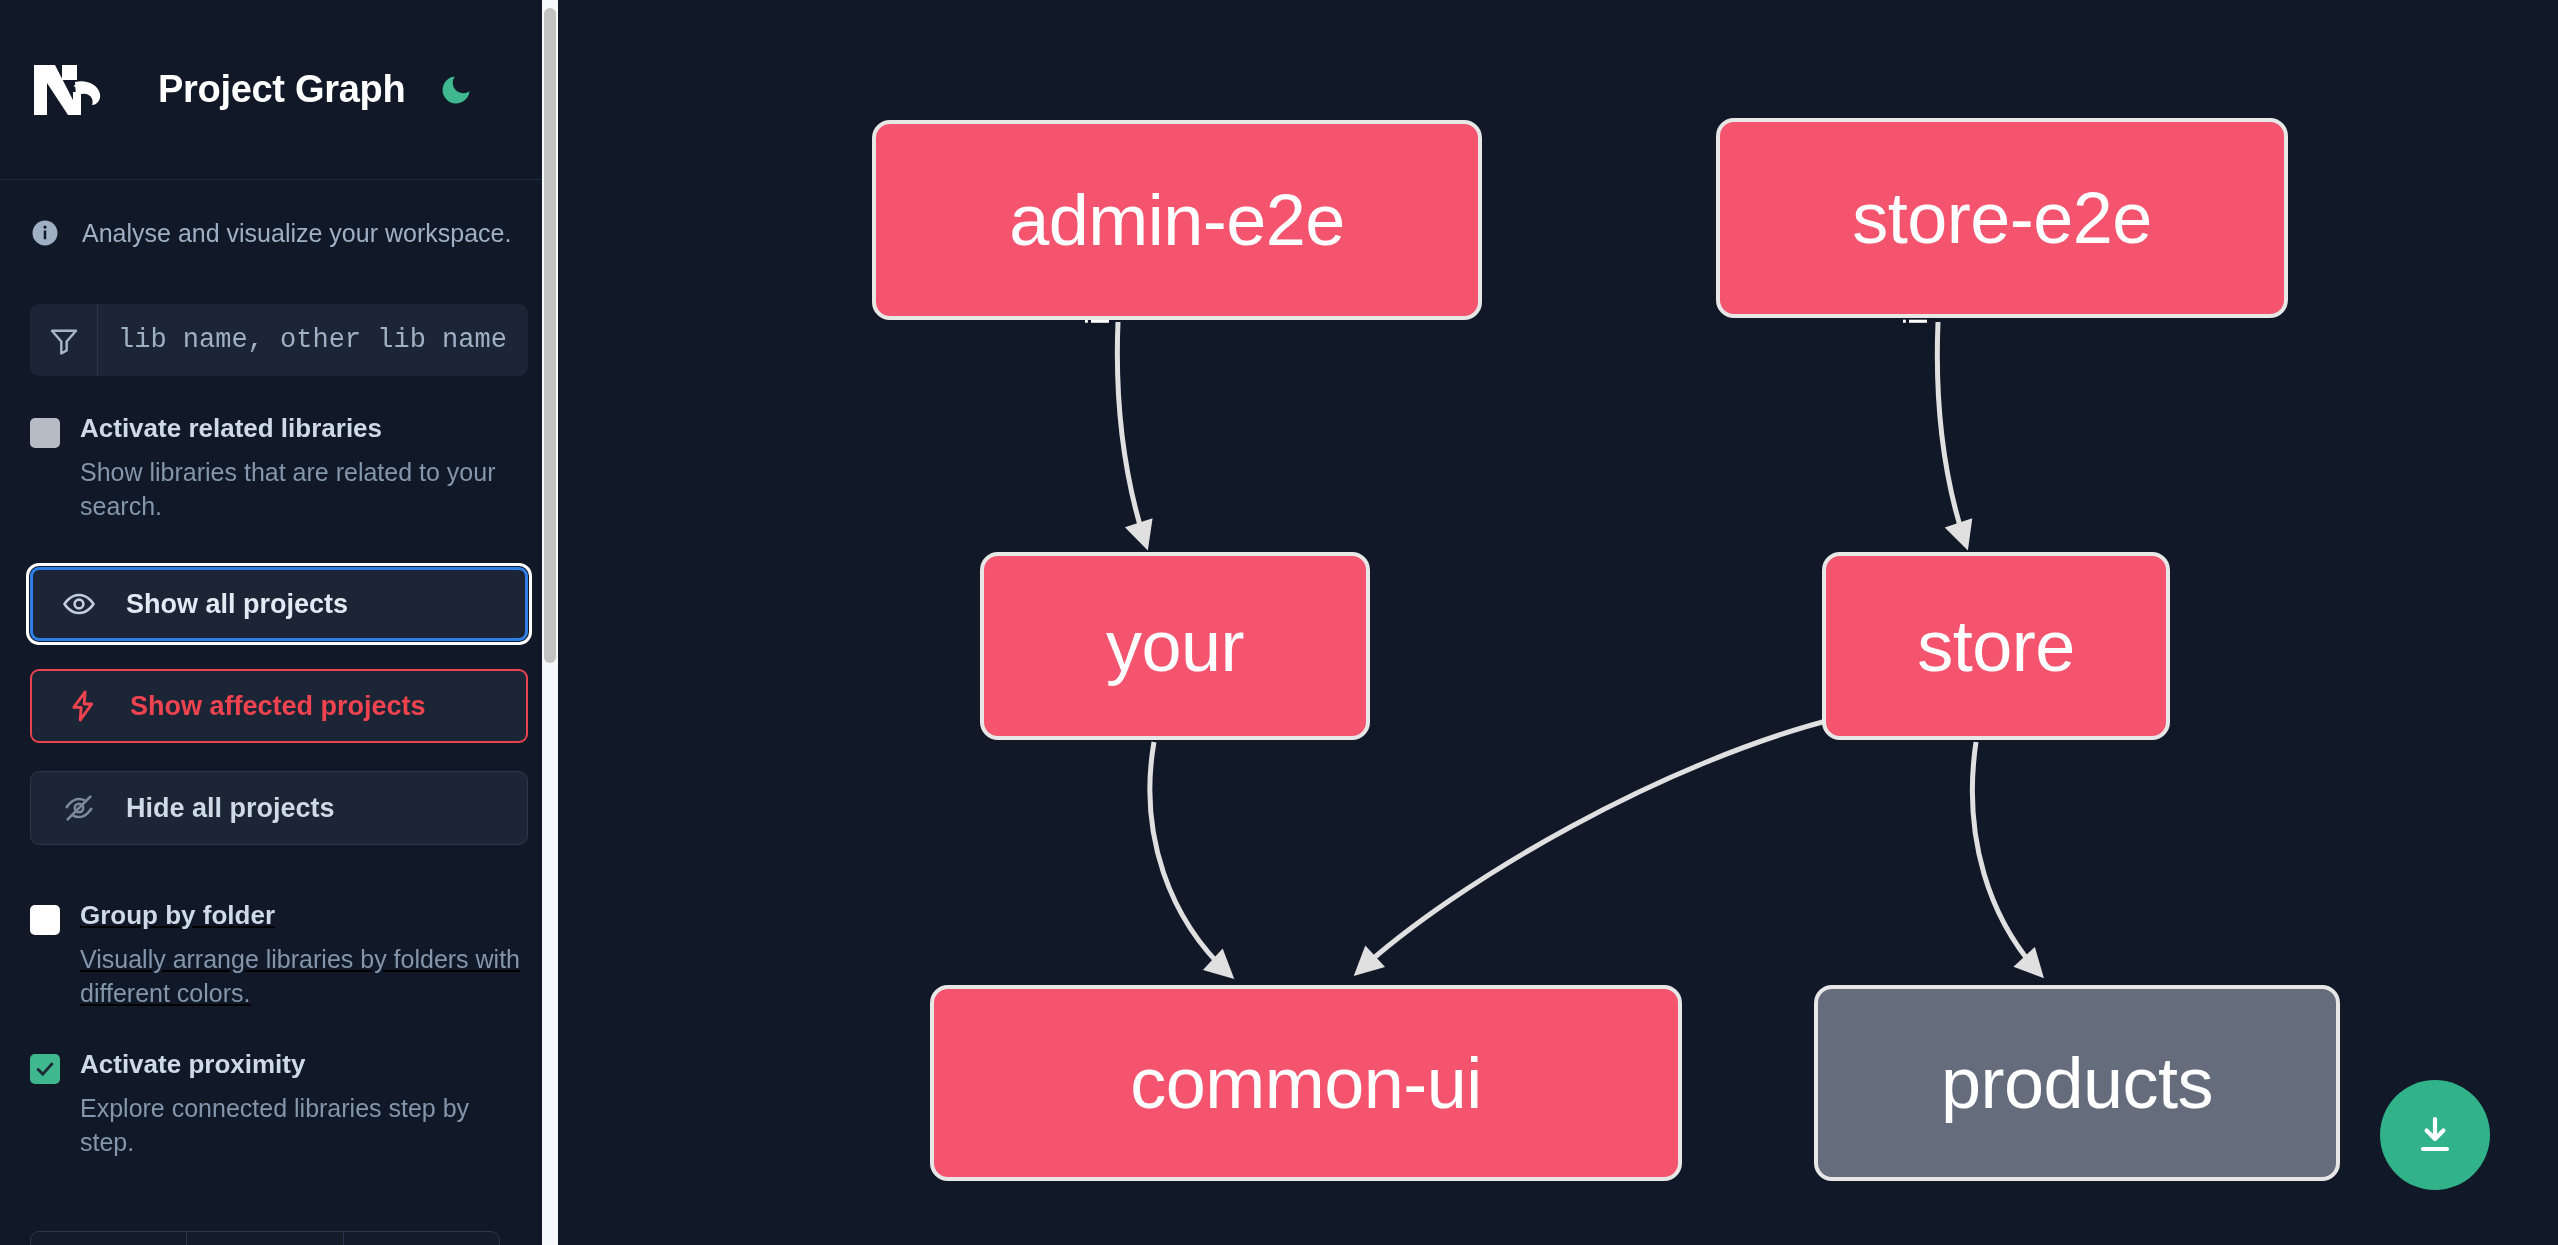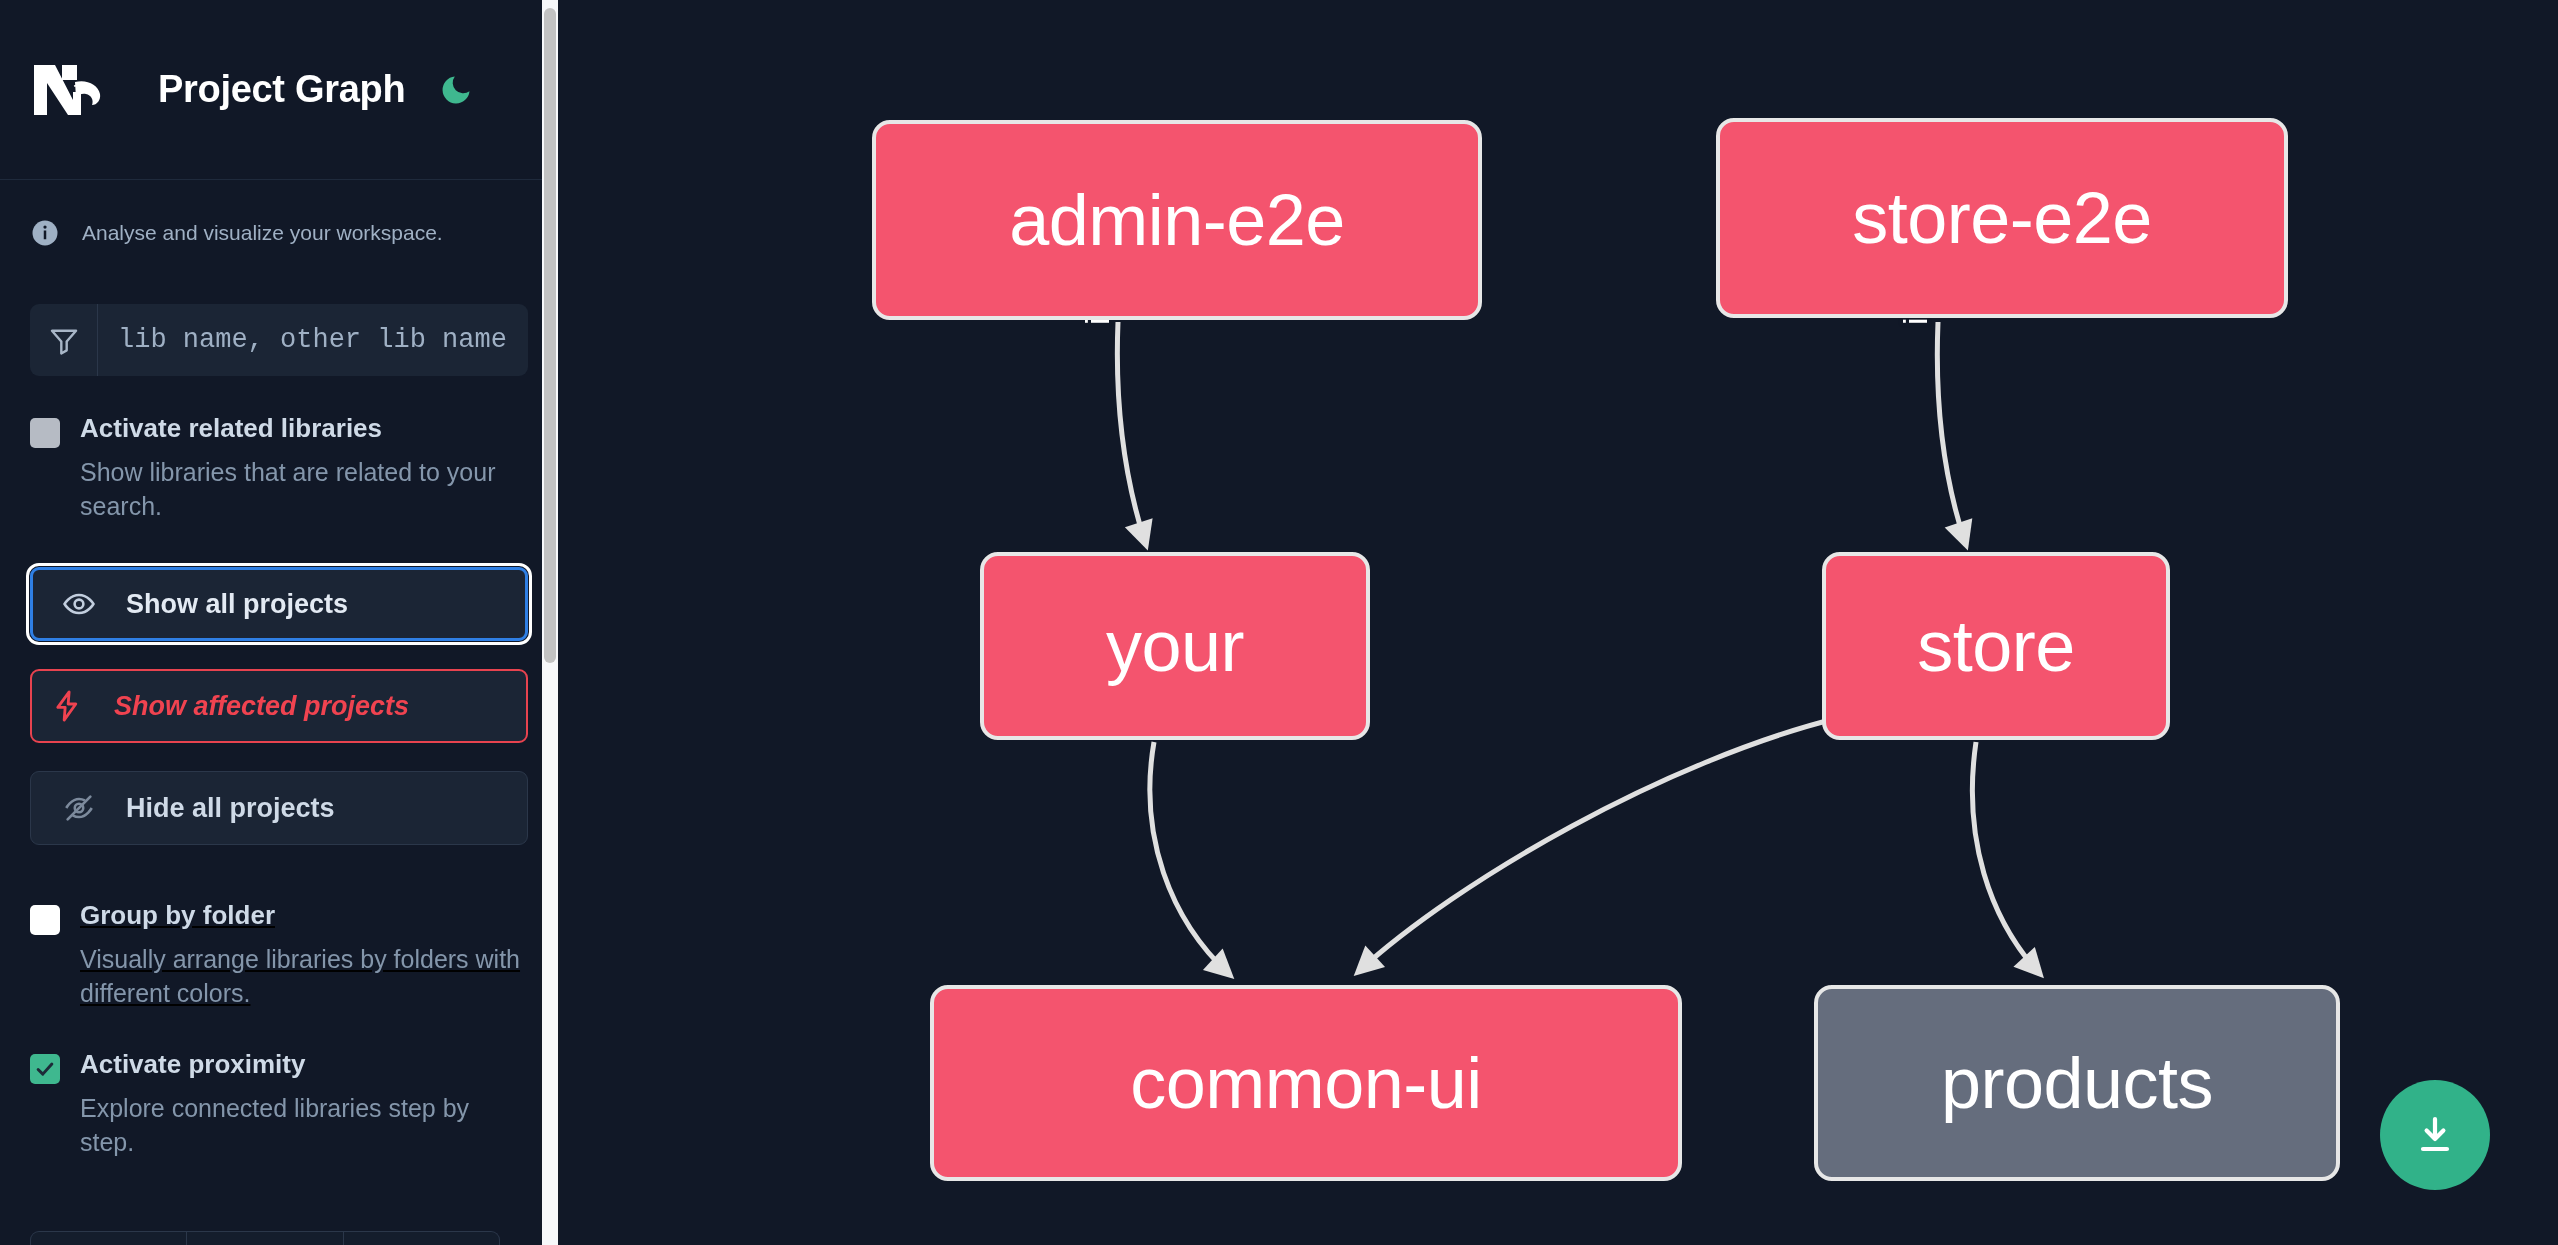--- a/index.html
+++ b/index.html
@@ -64,21 +64,21 @@
     align-items: center;
     padding: 38px 30px 0 30px;
   }
   .info-icon {
     width: 30px;
     height: 30px;
     flex: 0 0 30px;
     margin-right: 22px;
   }
   .tagline-text {
-    font-size: 21px;
+    font-size: 25px;
     color: #9fb0c4;
     white-space: nowrap;
   }
 
   .filter-wrap {
     margin: 56px 30px 0 30px;
     height: 72px;
     display: flex;
     align-items: stretch;
     background: #1b2535;
@@ -161,22 +161,21 @@
   .gbtn.focused {
     border: 3px solid #2f7fe4;
     outline: 3px solid #ffffff;
     outline-offset: 1px;
     color: #e3eaf3;
     padding-left: 27px;
   }
   .gbtn.danger {
     border: 2px solid #e8434f;
     color: #f04350;
-    padding-left: 16px;
-    font-style: italic;
+    padding-left: 32px;
   }
   .gbtn.muted {
     border: 1px solid #2b374a;
     color: #cfdae7;
     padding-left: 29px;
   }
 
   .bottom-strip {
     position: absolute;
     left: 30px;

